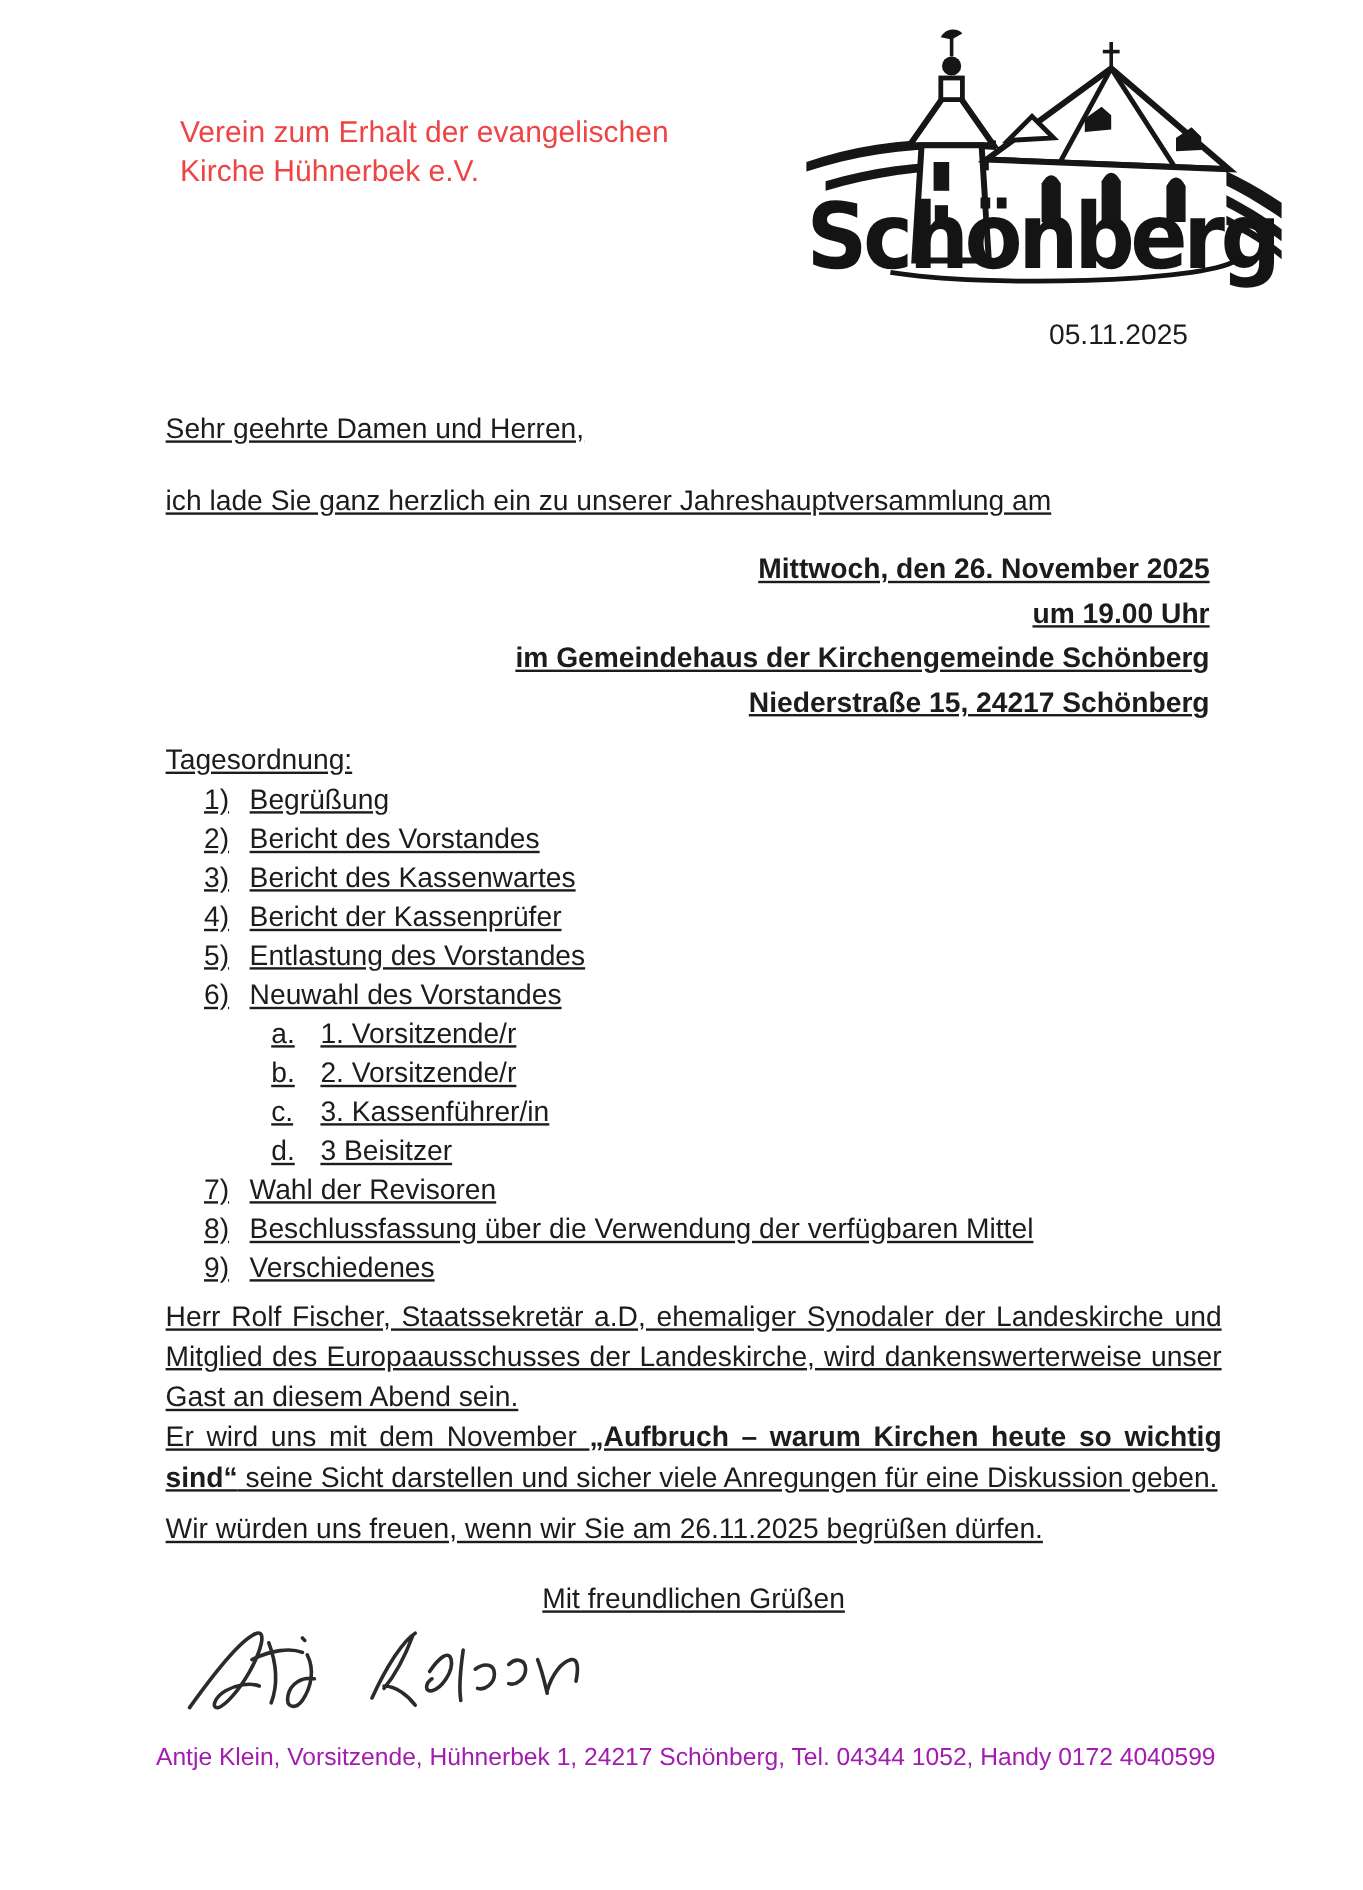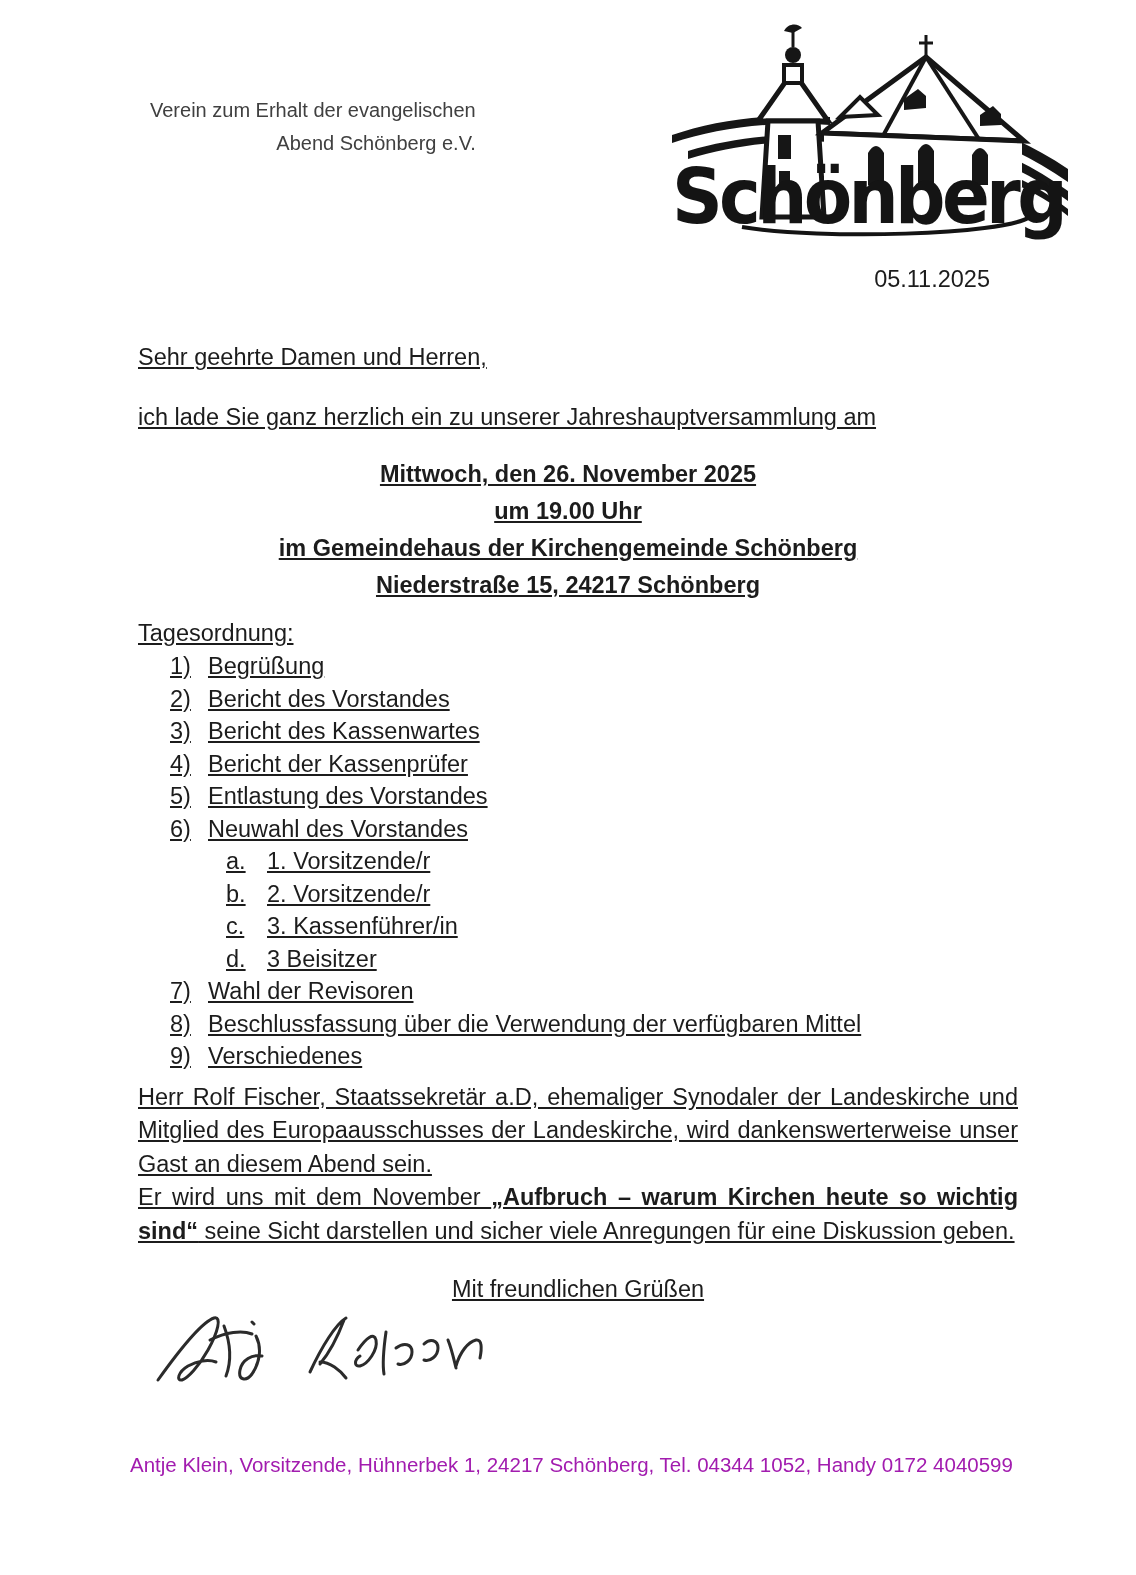--- a/index.html
+++ b/index.html
@@ -2,27 +2,27 @@
 <html lang="de"><head>
 <meta charset="utf-8">
 <style>
   html,body{margin:0;padding:0;background:#fff;}
   .page{
     position:relative; width:1136px; height:1575px; background:#fff;
     font-family:"Liberation Sans", sans-serif; color:#1c1c1c; overflow:hidden;
   }
   p{margin:0;}
   
-  .org{position:absolute; left:150px; top:94px; font-size:20px; line-height:33px; color:#404040;text-align:right;}
+  .org{position:absolute; left:150px; top:94px; font-size:25px; line-height:33px; color:#ef4444;}
   .logo{position:absolute; left:672px; top:18px; width:396px; height:222px;}
   .date-line{position:absolute; top:266px; left:0; width:990px; text-align:right; font-size:23.5px;}
   
   .main{position:absolute; left:138px; top:340px; width:880px; font-size:23.5px; line-height:34px;text-decoration:underline;}
   .intro{margin-top:26px;}
-  .event{margin-top:22px; font-weight:bold; text-align:center; line-height:37px; position:relative; left:-10px;}
+  .event{margin-top:22px; font-weight:bold; text-align:right; line-height:37px; position:relative; left:-10px;}
   .agenda-title{margin-top:12px;}
   .agenda{line-height:32.5px;}
   .row{display:flex;}
   .row .marker{width:35px; margin-left:32px; flex:none;}
   .row .txt{margin-left:3px;}
   .subrow .marker{width:38px; margin-left:88px; flex:none;}
   .speaker{margin-top:8px; text-align:justify; line-height:33.5px;}
   .vortrag{text-align:justify; line-height:33.5px;}
   .closing{margin-top:9px;}
   .regards{margin-top:24px;text-align:center;}
@@ -30,21 +30,21 @@
   .footer{position:absolute; left:130px; top:1452px; width:980px; font-size:20.5px; line-height:26px; color:#a21caf;}
   .logo svg, .sig{overflow:visible;}
 </style>
 </head>
 <body>
 
 <div class="page">
 
   <div class="org">
     <p>Verein zum Erhalt der evangelischen</p>
-    <p>Abend Schönberg e.V.</p>
+    <p>Kirche Hühnerbek e.V.</p>
   </div>
 
   <div class="logo">
     <svg viewBox="0 0 396 220" width="396" height="222">
       <g fill="#161616">
 
         <path d="M0 116 C45 100 100 94 158 98 L158 106 C102 102 48 108 0 124 Z"></path>
         <path d="M16 132 C60 119 105 114 158 116 L158 123 C108 121 62 126 16 140 Z"></path>
 
         <path d="M240 96 C295 98 345 116 396 150 L396 163 C342 126 292 108 240 105 Z"></path>
@@ -148,20 +148,21 @@
       </div>
       <div class="row">
         <span class="marker">9)</span>
         <span class="txt">Verschiedenes</span>
       </div>
     </div>
 
     <p class="speaker">Herr Rolf Fischer, Staatssekretär a.D, ehemaliger Synodaler der Landeskirche und Mitglied des Europaausschusses der Landeskirche, wird dankenswerterweise unser Gast an diesem Abend sein.</p>
     <p class="vortrag"><span>Er wird uns mit dem November </span><b>„Aufbruch – warum Kirchen heute so wichtig sind“</b><span> seine Sicht darstellen und sicher viele Anregungen für eine Diskussion geben.</span></p>
 
+    <p class="closing">Wir würden uns freuen, wenn wir Sie am 26.11.2025 begrüßen dürfen.</p>
     <p class="regards">Mit freundlichen Grüßen</p>
 
     <svg class="sig" viewBox="0 0 330 100">
       <title>Antje Klein</title>
       <g fill="none" stroke="#2b2b2b" stroke-width="3" stroke-linecap="round" stroke-linejoin="round">
         <path d="M6 84 C26 56 50 26 62 22 C70 20 66 36 56 54 C47 70 36 82 30 84 C24 85 26 76 36 70 C45 65 56 63 64 66"></path>
         <path d="M72 30 C78 46 80 64 74 80"></path>
         <path d="M58 44 C74 36 90 34 100 38"></path>
         <path d="M104 40 C110 52 108 66 100 78 C94 86 86 84 88 74 C90 64 100 58 110 60"></path>
         <path d="M100 26 l2 2"></path>

